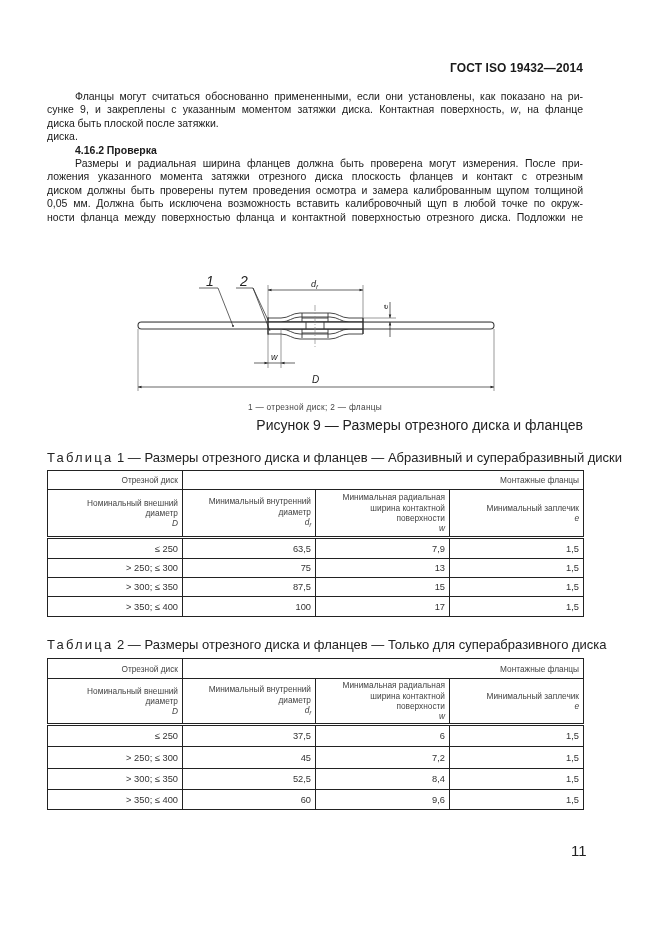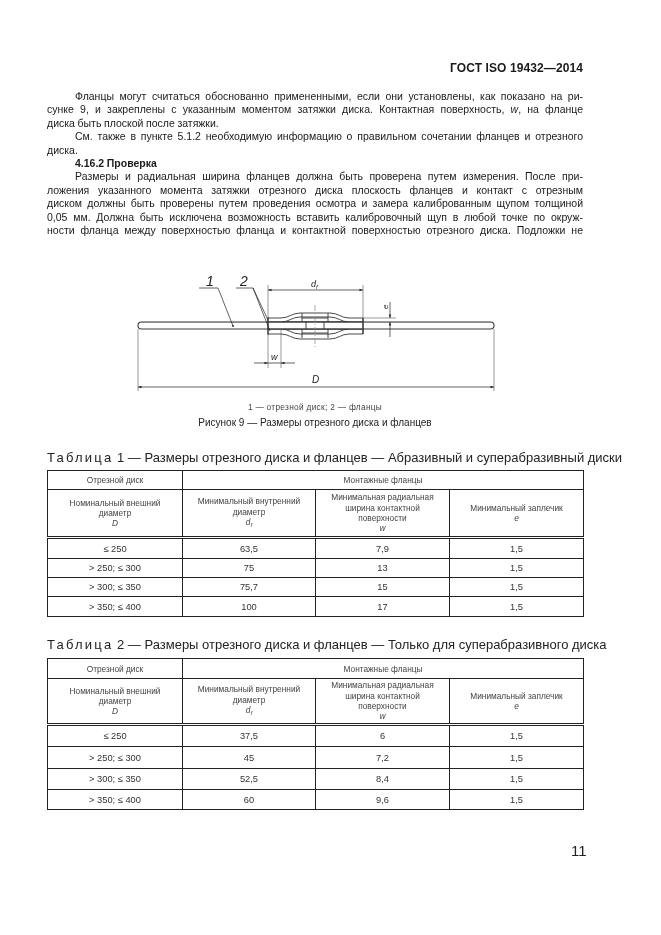--- a/index.html
+++ b/index.html
@@ -7,48 +7,47 @@
          font-family: "Liberation Sans", sans-serif; color: #1a1a1a; }
   .doc-id { position: absolute; top: 61px; right: 78px; font-weight: bold; font-size: 12px; letter-spacing: 0.1px; }
   .text { position: absolute; left: 47px; top: 90px; width: 536px; font-size: 10.5px; line-height: 13.4px; word-spacing: -0.3px; }
   .ln { text-align: justify; text-align-last: justify; height: 13.4px; overflow: hidden; }
   .ln.last { text-align-last: left; }
   .ln.ind { padding-left: 28px; }
   .ln.bold { font-weight: bold; text-align-last: left; }
   .var { font-style: italic; }
   .fig { position: absolute; left: 120px; top: 265px; }
   .legend { position: absolute; left: 47px; top: 402px; width: 536px; text-align: center; font-size: 8.3px; color: #444; letter-spacing: 0.3px; }
-  .caption { position: absolute; left: 47px; top: 417px; width: 536px; text-align: center; font-size: 10px; color: #222; }
+  .caption { position: absolute; left: 47px; top: 417px; width: 536px; text-align: right; font-size: 14px; color: #222; }
   .tcap { position: absolute; left: 47px; font-size: 13px; color: #222; white-space: nowrap; }
   .tcap .tw { letter-spacing: 2.2px; }
   table.dt { position: absolute; left: 47px; width: 536px; border-collapse: collapse; table-layout: fixed; color: #3a3a3a; }
-  table.dt td { border: 1px solid #222; text-align: center; vertical-align: middle; padding: 0 4px; }
+  table.dt td { border: 1px solid #222; text-align: right; vertical-align: middle; padding: 0 4px; }
   table.dt .h1 td { font-size: 8.3px; color: #444; }
   table.dt .h2 td { font-size: 8.3px; line-height: 10.3px; color: #444; border-bottom: 3px double #222; }
   table.dt .row td { font-size: 9.3px; color: #333; }
   .sym { font-style: italic; display: block; }
   .sub { font-size: 6px; vertical-align: -1.5px; font-style: italic; }
   .page-num { position: absolute; left: 571px; top: 842px; font-size: 15px; color: #222; }
 </style>
 </head>
 <body>
 
 <div class="doc-id">ГОСТ ISO 19432—2014</div>
 
 <div class="text">
   <div class="ln ind">Фланцы могут считаться обоснованно примененными, если они установлены, как показано на ри-</div>
   <div class="ln"><span>сунке 9, и закреплены с указанным моментом затяжки диска. Контактная поверхность, </span><span class="var">w</span><span>, на фланце</span></div>
   <div class="ln last">диска быть плоской после затяжки.</div>
 
-  <div class="ln ind">См. также в пункте 5.1.2 необходимую информацию о правильном сочетании фланцев и отрезного</div>
   <div class="ln last">диска.</div>
 
   <div class="ln ind bold">4.16.2 Проверка</div>
 
-  <div class="ln ind">Размеры и радиальная ширина фланцев должна быть проверена путем измерения. После при-</div>
+  <div class="ln ind">Размеры и радиальная ширина фланцев должна быть проверена могут измерения. После при-</div>
   <div class="ln">ложения указанного момента затяжки отрезного диска плоскость фланцев и контакт с отрезным</div>
   <div class="ln">диском должны быть проверены путем проведения осмотра и замера калиброванным щупом толщиной</div>
   <div class="ln">0,05 мм. Должна быть исключена возможность вставить калибровочный щуп в любой точке по окруж-</div>
   <div class="ln">ности фланца между поверхностью фланца и контактной поверхностью отрезного диска. Подложки не</div>
 </div>
 
 <svg class="fig" width="400" height="135" viewBox="120 265 400 135" xmlns="http://www.w3.org/2000/svg">
   <defs>
     <marker id="arr" viewBox="0 0 10 10" refX="10" refY="5" markerWidth="7" markerHeight="5" orient="auto-start-reverse">
       <path d="M0,1.5 L10,5 L0,8.5 Z" fill="#222"></path>
@@ -142,21 +141,21 @@
         <td>1,5</td>
   </tr>
   <tr class="row" style="height:19px;">
     <td>&gt; 250; ≤ 300</td>
         <td>75</td>
         <td>13</td>
         <td>1,5</td>
   </tr>
   <tr class="row" style="height:19px;">
     <td>&gt; 300; ≤ 350</td>
-        <td>75,7</td>
+        <td>87,5</td>
         <td>15</td>
         <td>1,5</td>
   </tr>
   <tr class="row" style="height:20px;">
     <td>&gt; 350; ≤ 400</td>
         <td>100</td>
         <td>17</td>
         <td>1,5</td>
   </tr>
 </tbody>

